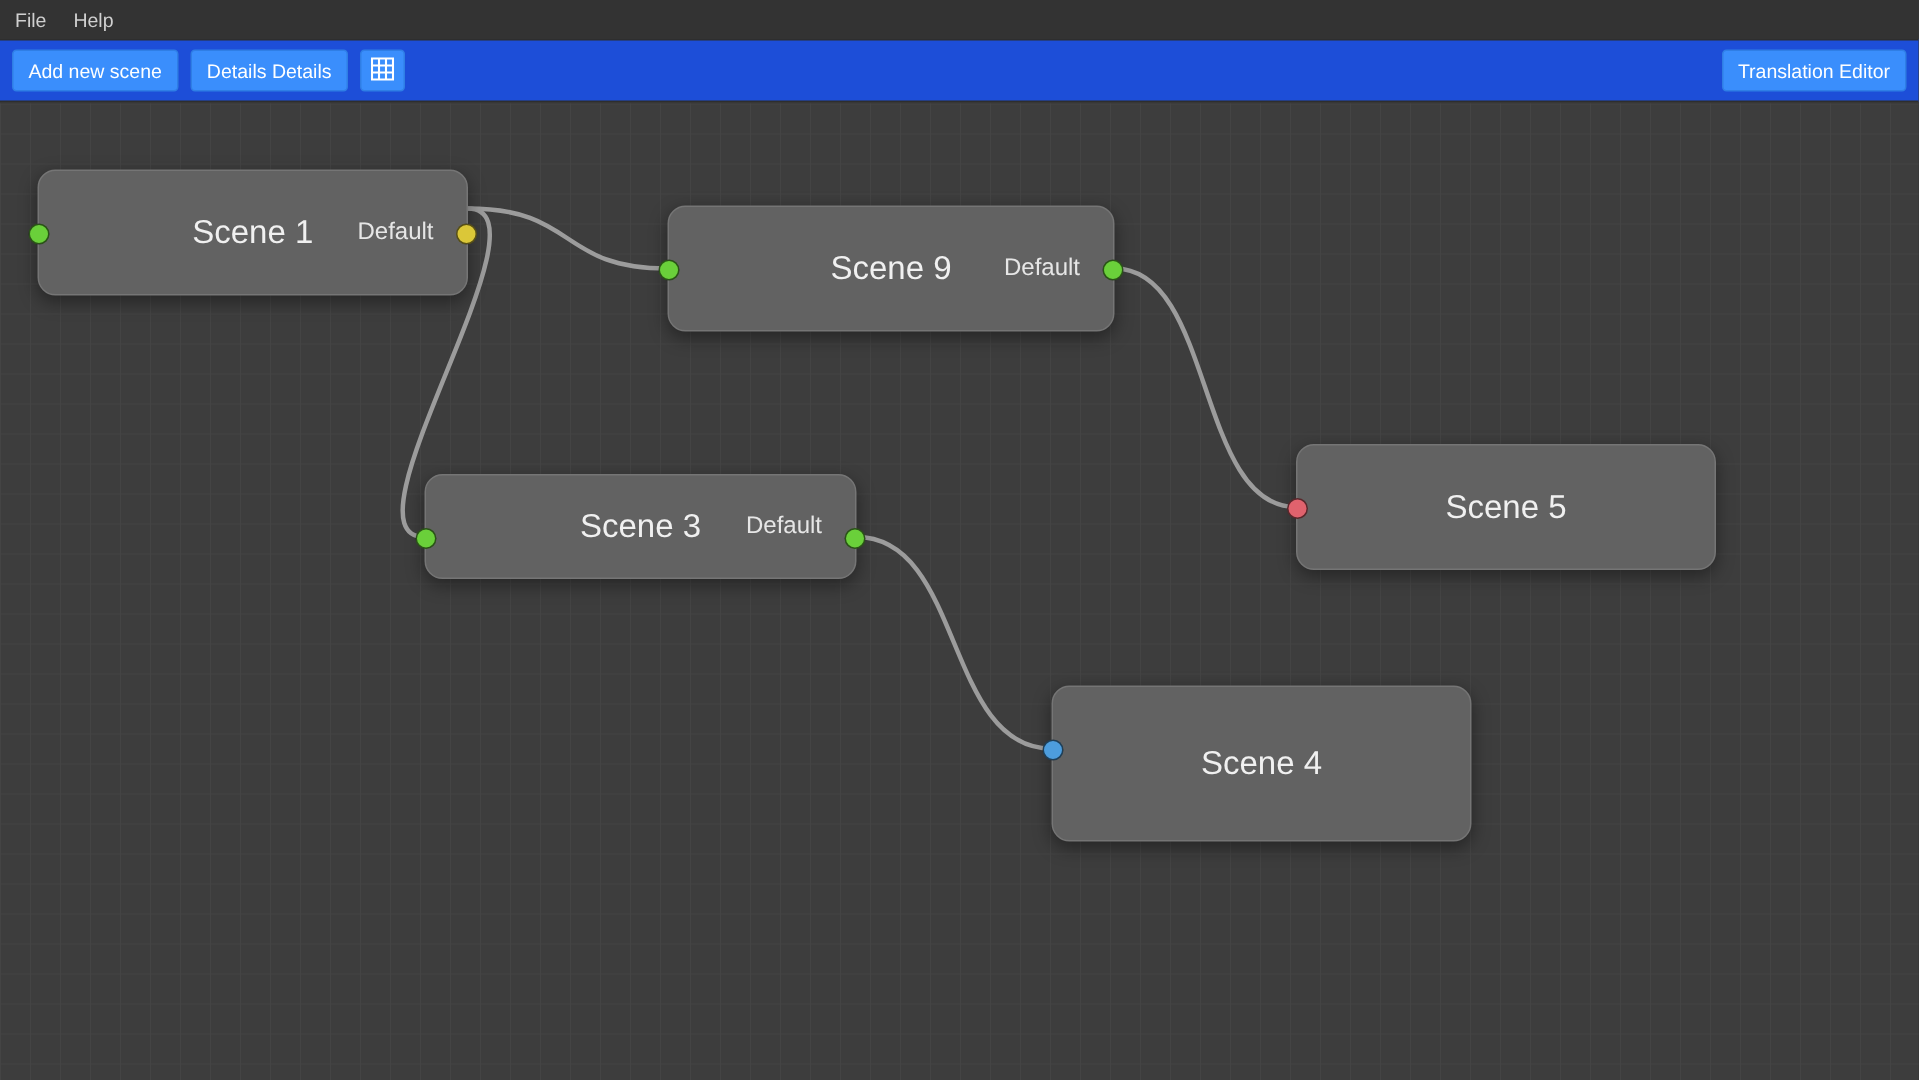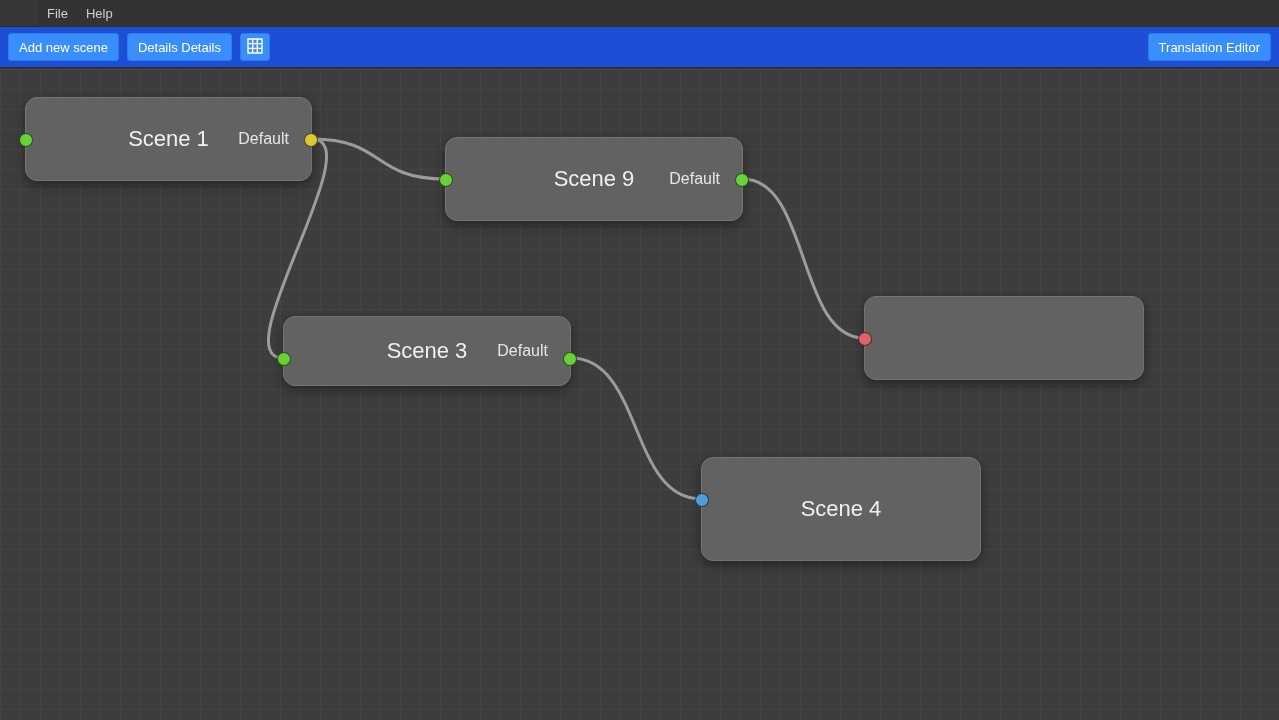--- a/index.html
+++ b/index.html
@@ -19,21 +19,20 @@
     left: 0; top: 0; right: 0;
     height: 26px;
     background: #333;
     display: flex;
     align-items: center;
     padding: 0 10px;
     gap: 18px;
     font-size: 13px;
     color: #d0d0d0;
     box-sizing: border-box;
-    margin-left: 37px;
   }
   .menubar .menu-item {
     cursor: pointer;
   }
 
   
   .toolbar {
     position: absolute;
     left: 0; right: 0;
     top: 26px;
@@ -170,21 +169,21 @@
   <button class="btn-blue">Translation Editor</button>
 </div>
 
 <div class="canvas" id="canvas">
   <svg class="edges" id="edges-svg">
       <path d="M 312 70 C 385.15 70, 371.85 110, 445 110"></path>
       <path d="M 312 70 C 372 70, 223 289, 283 289"></path>
       <path d="M 743 110 C 809.55 110, 797.45 269, 864 269"></path>
       <path d="M 571 289 C 642.5 289, 629.5 430, 701 430"></path>
     </svg>
-<div class="node" style="left: 25px; top: 28px; width: 287px; height: 84px;">
+<div class="node" style="left: 25px; top: 44px; width: 287px; height: 84px;">
       <div class="title">Scene 1</div>
       <div class="pin in green" style="top: 42px;"></div>
       <div class="pin out yellow" style="top: 42px;"></div>
       <div class="out-label">Default</div>
     </div>
     <div class="node" style="left: 445px; top: 68px; width: 298px; height: 84px;">
       <div class="title">Scene 9</div>
       <div class="pin in green" style="top: 42px;"></div>
       <div class="pin out green" style="top: 42px;"></div>
       <div class="out-label">Default</div>
@@ -193,15 +192,16 @@
       <div class="title">Scene 3</div>
       <div class="pin in green" style="top: 42px;"></div>
       <div class="pin out green" style="top: 42px;"></div>
       <div class="out-label">Default</div>
     </div>
     <div class="node" style="left: 701px; top: 388px; width: 280px; height: 104px;">
       <div class="title">Scene 4</div>
       <div class="pin in blue" style="top: 42px;"></div>
     </div>
     <div class="node" style="left: 864px; top: 227px; width: 280px; height: 84px;">
+      <div class="title">Scene 5</div>
       <div class="pin in red" style="top: 42px;"></div>
     </div>
   </div>
 
 </body></html>

